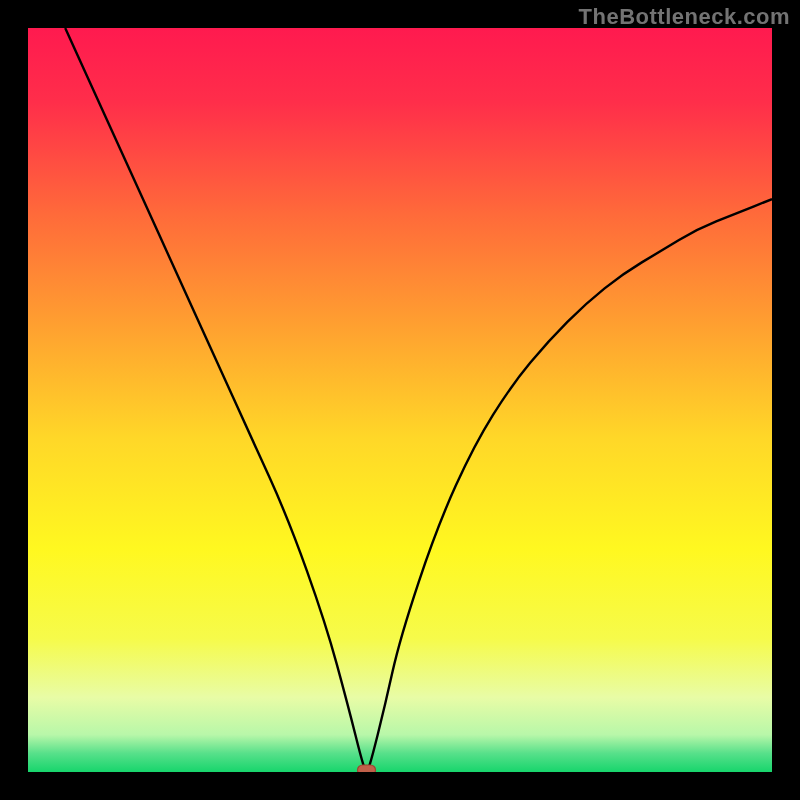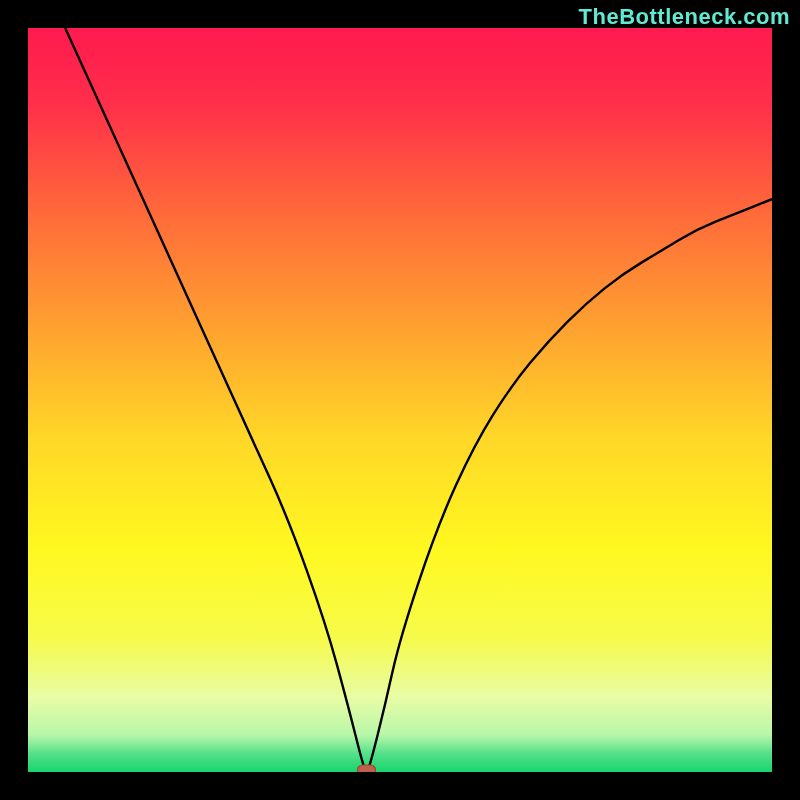--- a/index.html
+++ b/index.html
@@ -14,21 +14,21 @@
   .frame {
     position: relative;
     width: 800px;
     height: 800px;
     background: #000;
   }
   .watermark {
     position: absolute;
     top: 4px;
     right: 10px;
-    color: #5eead4;
+    color: #737373;
     font-size: 22px;
     font-weight: 600;
     letter-spacing: 0.5px;
     z-index: 50;
     user-select: none;
   }
   .plot-area {
     position: absolute;
     left: 28px;
     top: 28px;

